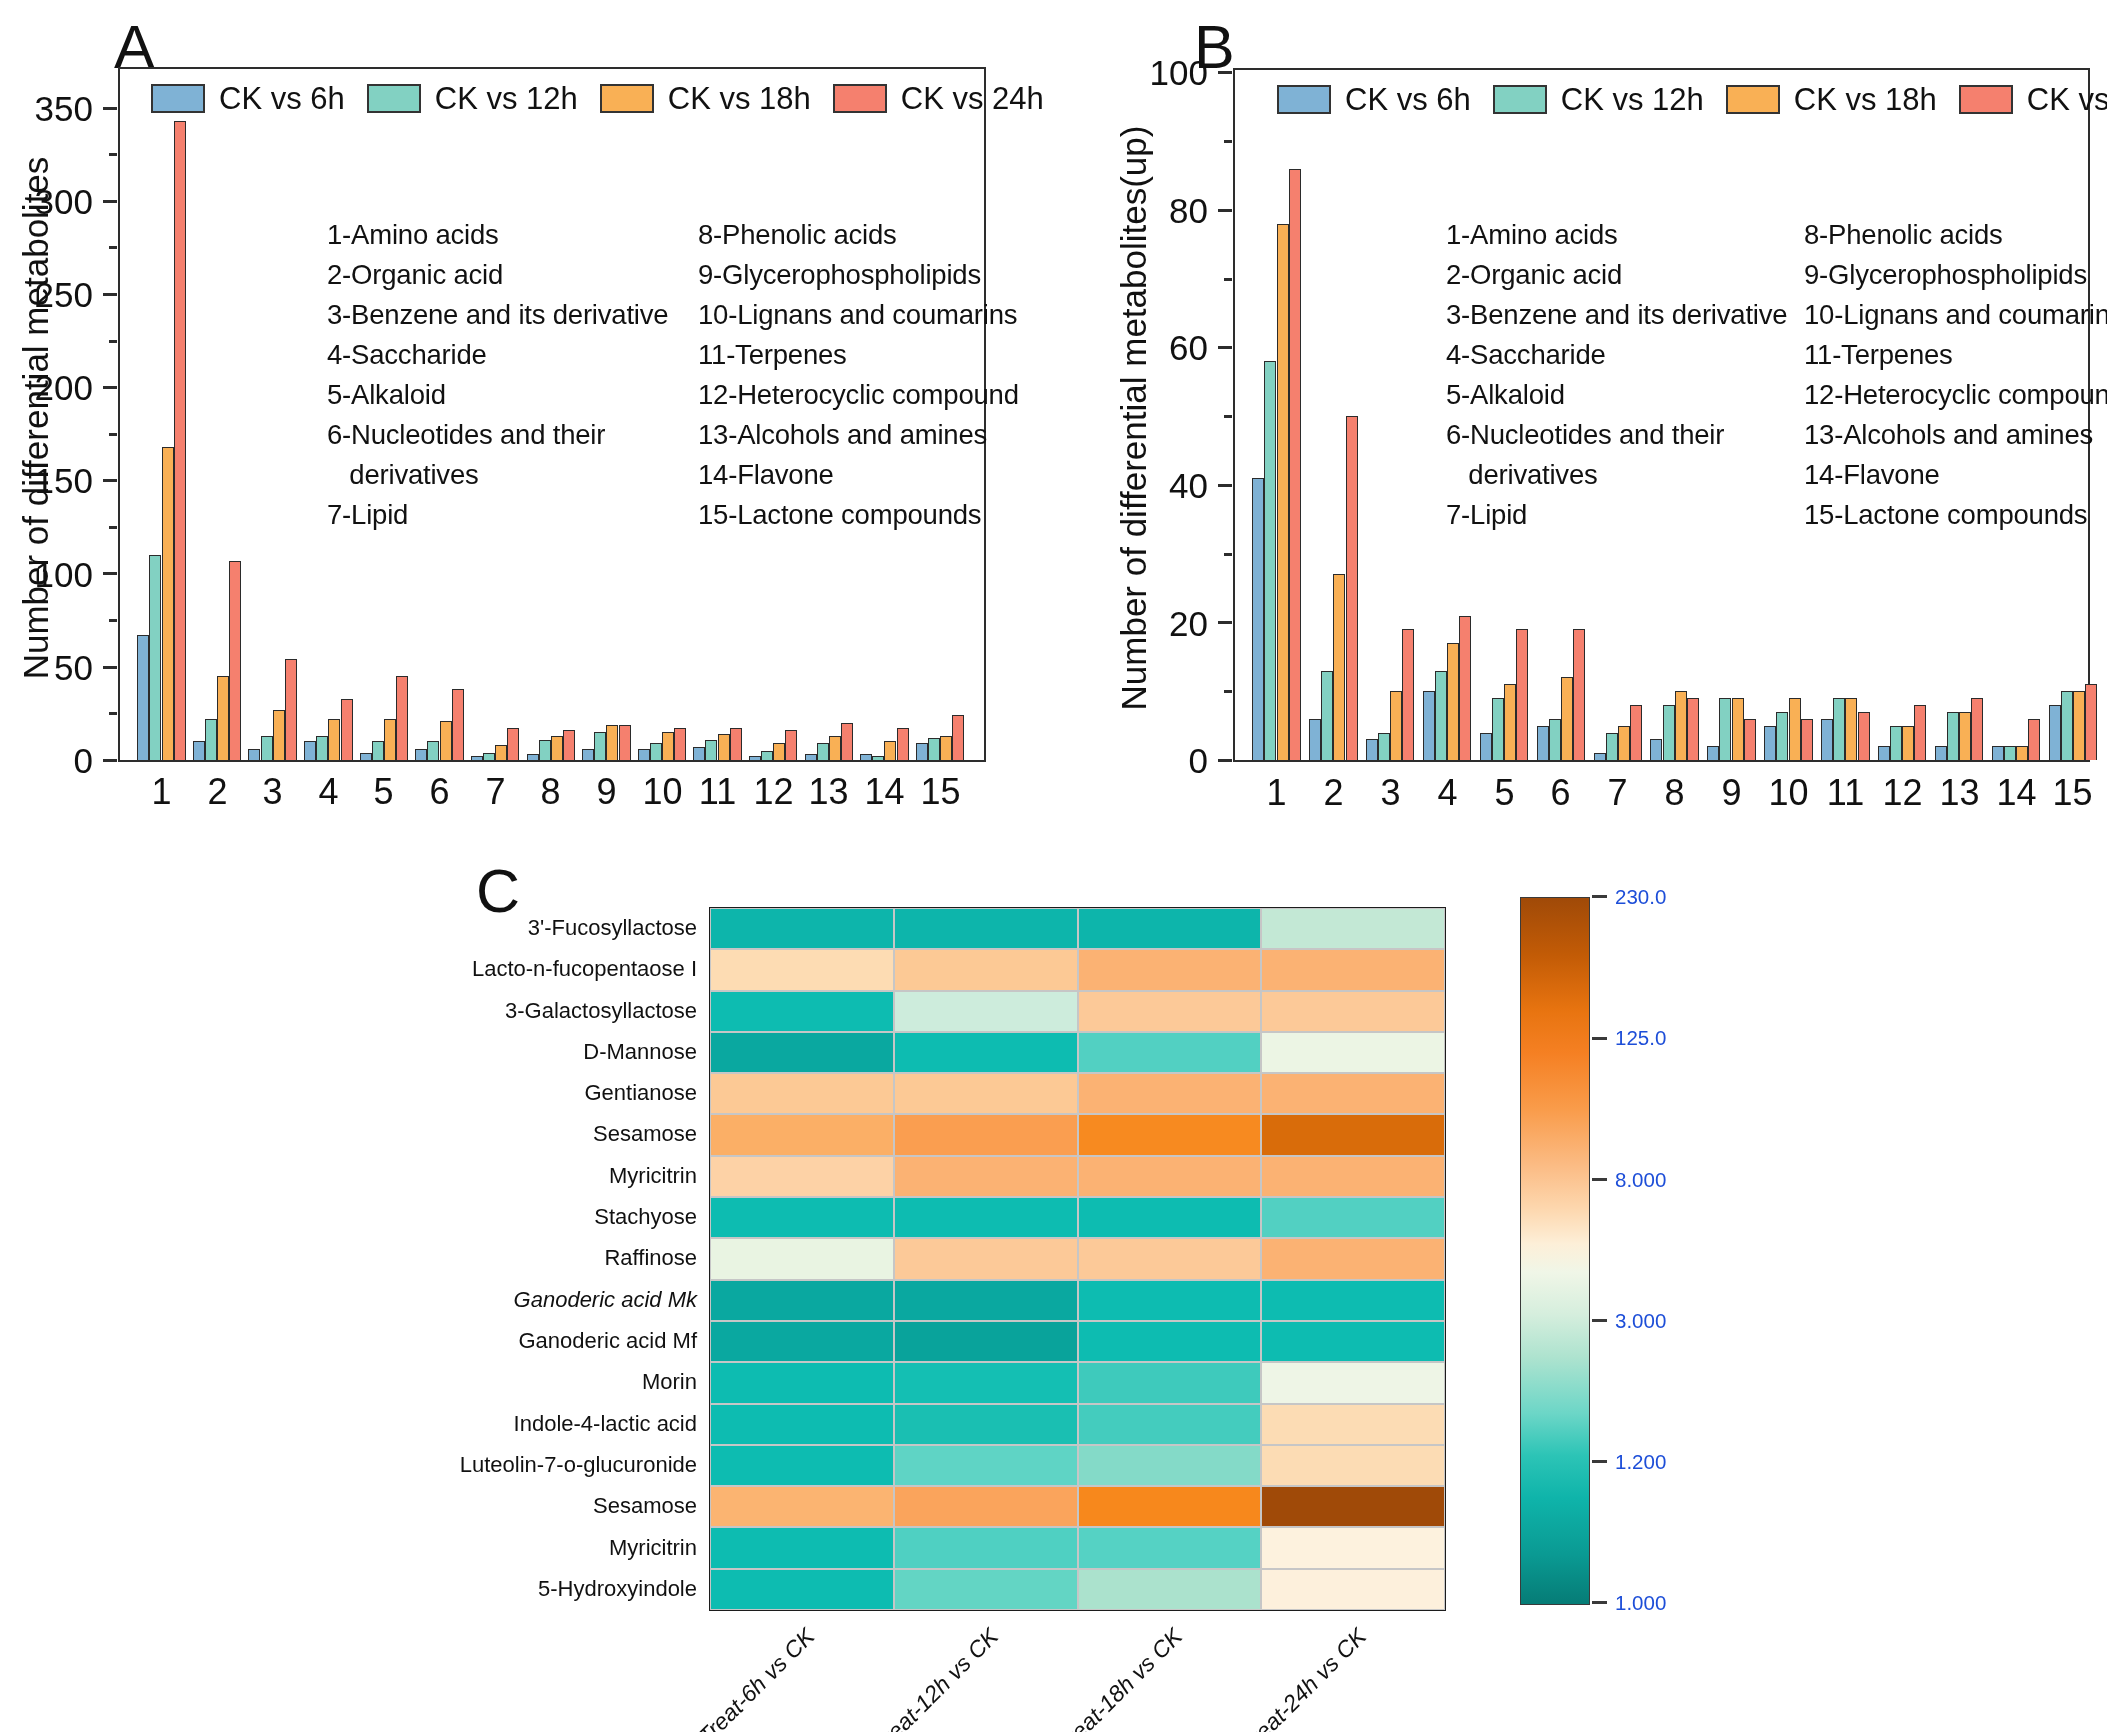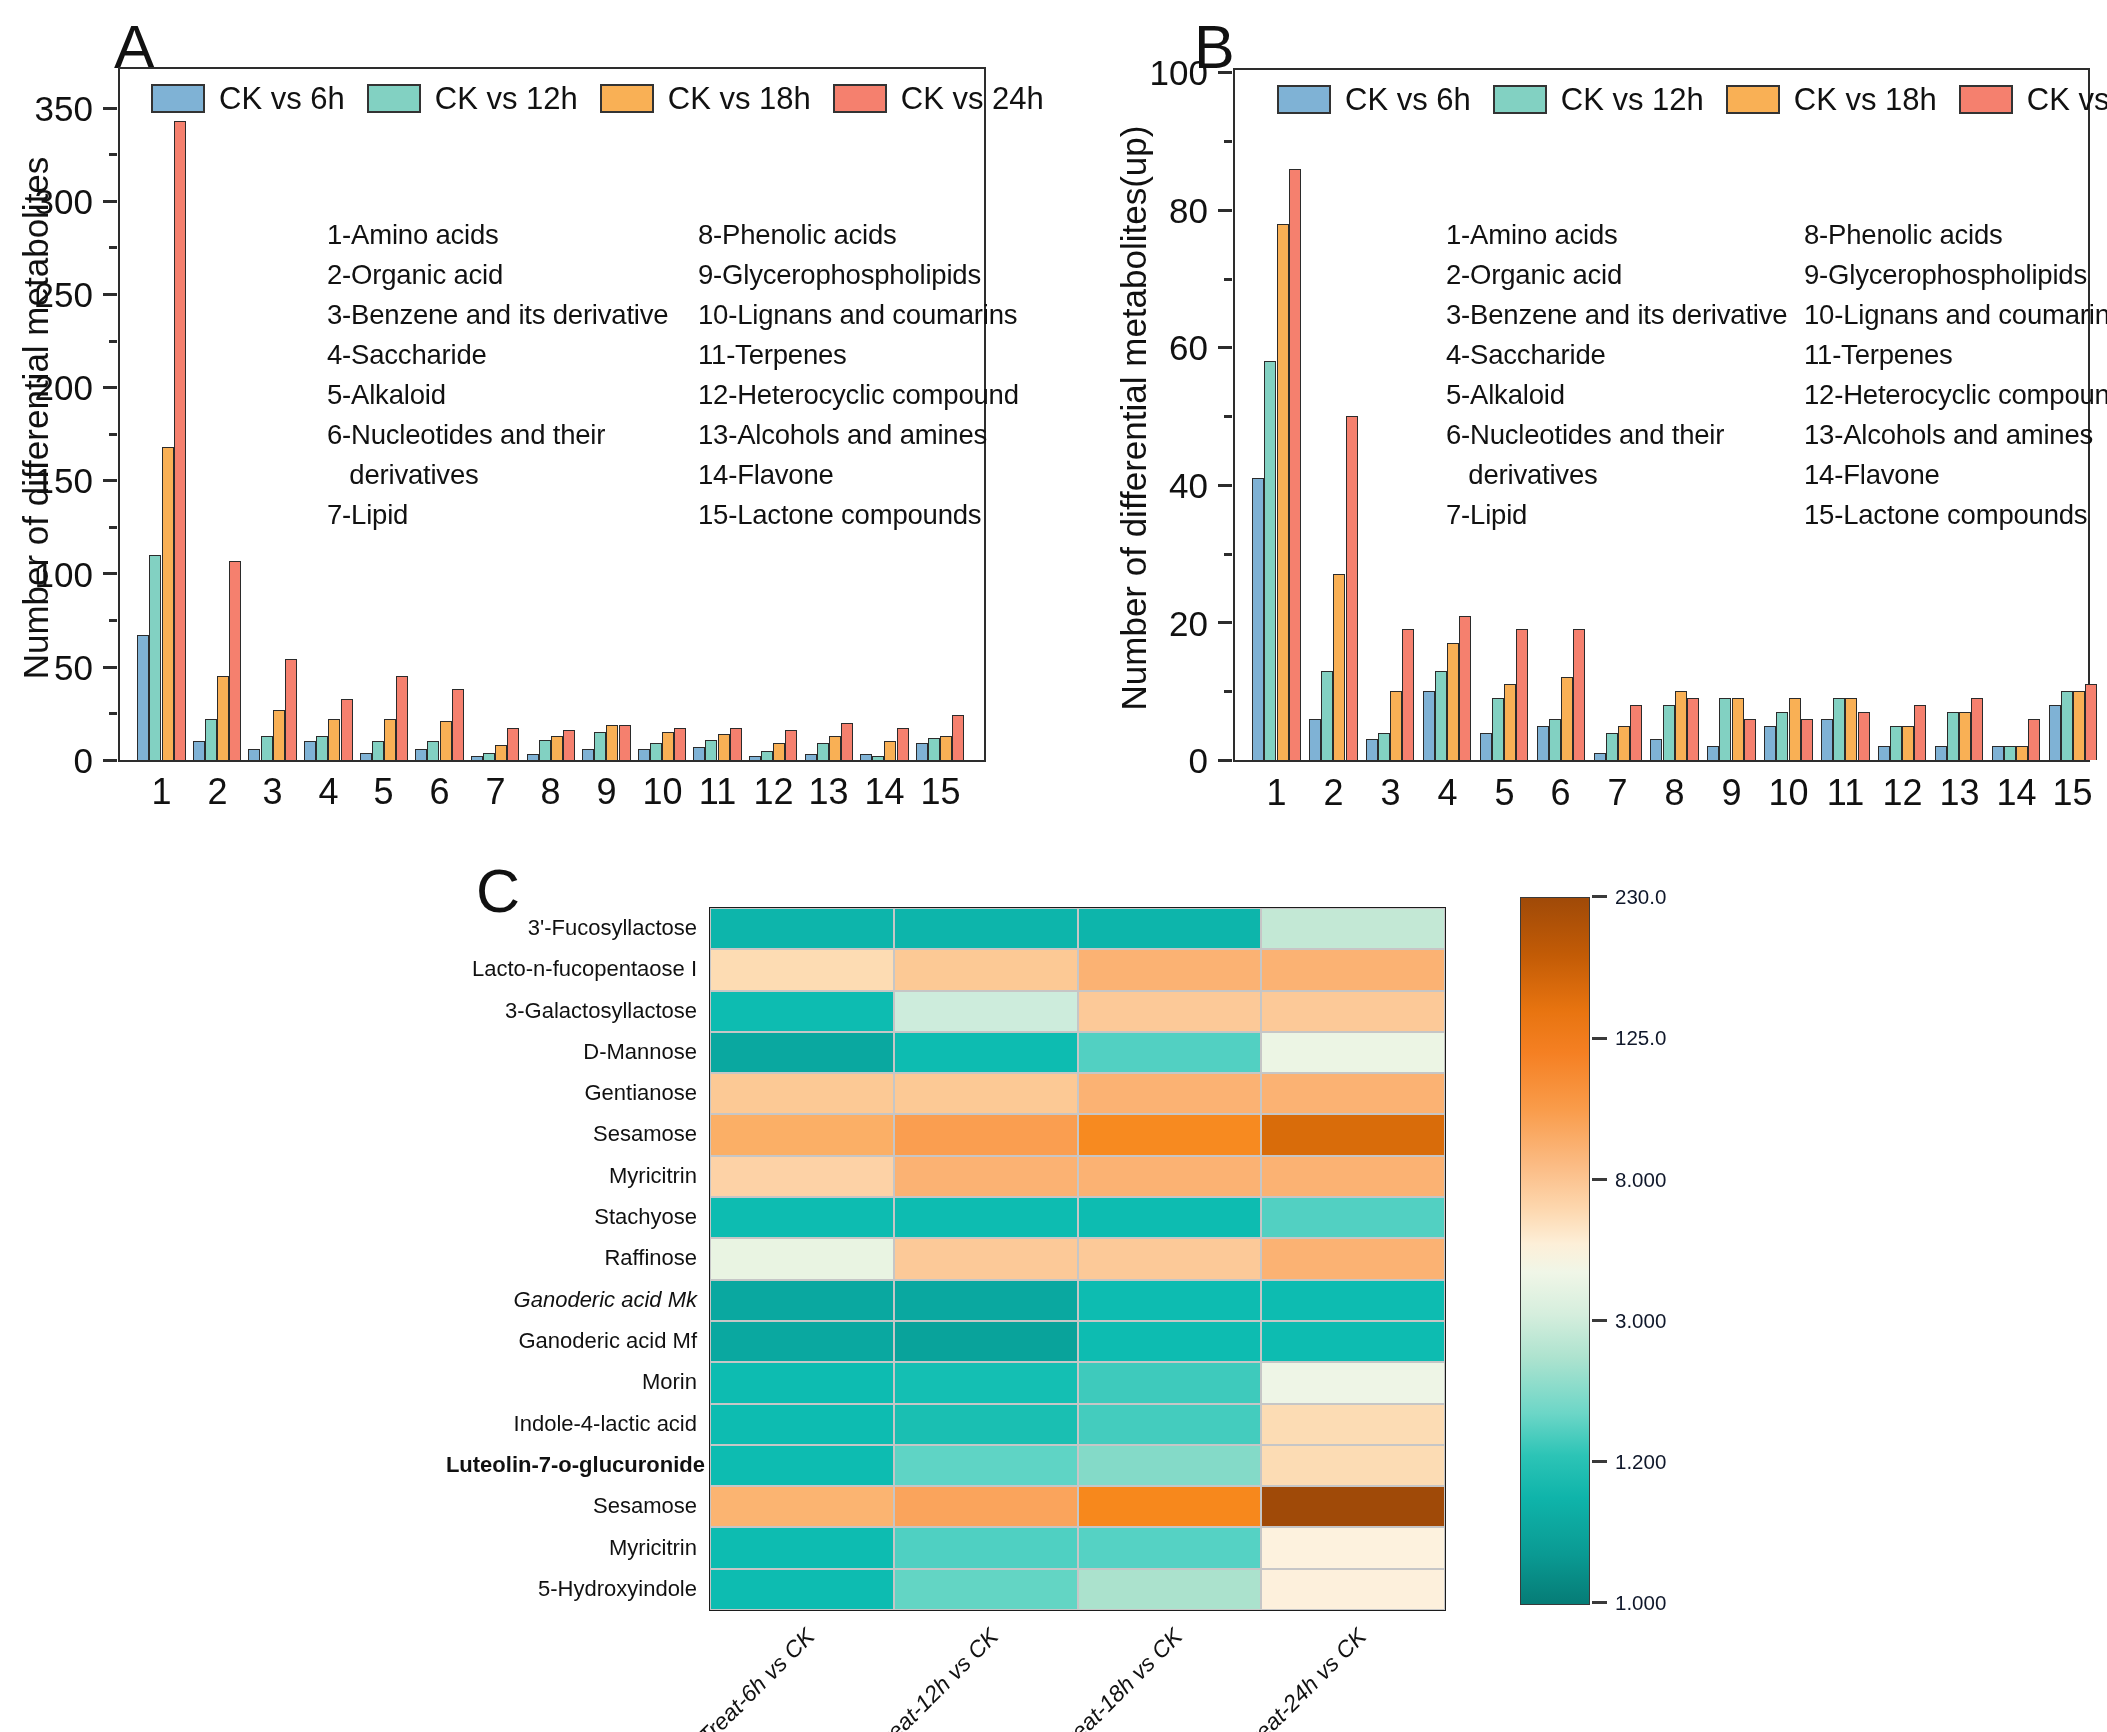--- a/index.html
+++ b/index.html
@@ -19,21 +19,21 @@
   .legend-swatch{width:54px;height:29px;border:2.6px solid #333;margin-right:14px;box-sizing:border-box;}
   .legend-label{font-size:31px;color:#111;white-space:nowrap;}
   .annotation{position:absolute;font-size:27.5px;line-height:40px;color:#111;white-space:pre;letter-spacing:-0.2px;}
   .hm-grid{position:absolute;border:1.9px solid #1c1c1c;display:grid;box-sizing:content-box;}
   .hm-cell{border:0.6px solid #c6c6c6;}
   .hm-rowlabel{position:absolute;font-size:22px;color:#111;text-align:right;white-space:nowrap;}
   .hm-collabel{position:absolute;font-size:23px;font-style:italic;color:#111;white-space:nowrap;
                transform:rotate(-45deg);transform-origin:100% 0;}
   .cbar{position:absolute;border:1.9px solid #3a3a3a;box-sizing:content-box;}
   .cbar-tick{position:absolute;width:15.3px;height:2.6px;background:#3a3a3a;}
-  .cbar-label{position:absolute;font-size:20.5px;color:#0f172a;white-space:nowrap;}
+  .cbar-label{position:absolute;font-size:20.5px;color:#1d4ed8;white-space:nowrap;}
 </style>
 </head>
 <body>
 
 <div id="canvas">
 
   <div class="panel-letter" style="left:114px;top:11.5px;">A</div>
   <div class="panel-letter" style="left:1194px;top:11.5px;">B</div>
   <div class="panel-letter" style="left:476px;top:856px;">C</div>
 
@@ -383,21 +383,21 @@
     <div class="hm-rowlabel" style="left: 313px; width: 384px; top: 1039px;">D-Mannose</div>
     <div class="hm-rowlabel" style="left: 313px; width: 384px; top: 1080px;">Gentianose</div>
     <div class="hm-rowlabel" style="left: 313px; width: 384px; top: 1121px;">Sesamose</div>
     <div class="hm-rowlabel" style="left: 313px; width: 384px; top: 1163px;">Myricitrin</div>
     <div class="hm-rowlabel" style="left: 313px; width: 384px; top: 1204px;">Stachyose</div>
     <div class="hm-rowlabel" style="left: 313px; width: 384px; top: 1245px;">Raffinose</div>
     <div class="hm-rowlabel" style="left: 313px; width: 384px; top: 1287px; font-style: italic;">Ganoderic acid Mk</div>
     <div class="hm-rowlabel" style="left: 313px; width: 384px; top: 1328px;">Ganoderic acid Mf</div>
     <div class="hm-rowlabel" style="left: 313px; width: 384px; top: 1369px;">Morin</div>
     <div class="hm-rowlabel" style="left: 313px; width: 384px; top: 1411px;">Indole-4-lactic acid</div>
-    <div class="hm-rowlabel" style="left: 321px; width: 384px; top: 1452px; font-weight: bold;">Luteolin-7-o-glucuronide</div>
+    <div class="hm-rowlabel" style="left: 313px; width: 384px; top: 1452px;">Luteolin-7-o-glucuronide</div>
     <div class="hm-rowlabel" style="left: 313px; width: 384px; top: 1493px;">Sesamose</div>
     <div class="hm-rowlabel" style="left: 313px; width: 384px; top: 1535px;">Myricitrin</div>
     <div class="hm-rowlabel" style="left: 313px; width: 384px; top: 1576px;">5-Hydroxyindole</div>
     <div class="hm-collabel" style="right: 1307px; top: 1623px;">Treat-6h vs CK</div>
     <div class="hm-collabel" style="right: 1123px; top: 1623px;">Treat-12h vs CK</div>
     <div class="hm-collabel" style="right: 939px; top: 1623px;">Treat-18h vs CK</div>
     <div class="hm-collabel" style="right: 755px; top: 1623px;">Treat-24h vs CK</div>
     <div class="cbar-tick" style="left: 1592px; top: 895px;"></div>
     <div class="cbar-label" style="left: 1615px; top: 885px;">230.0</div>
     <div class="cbar-tick" style="left: 1592px; top: 1037px;"></div>

